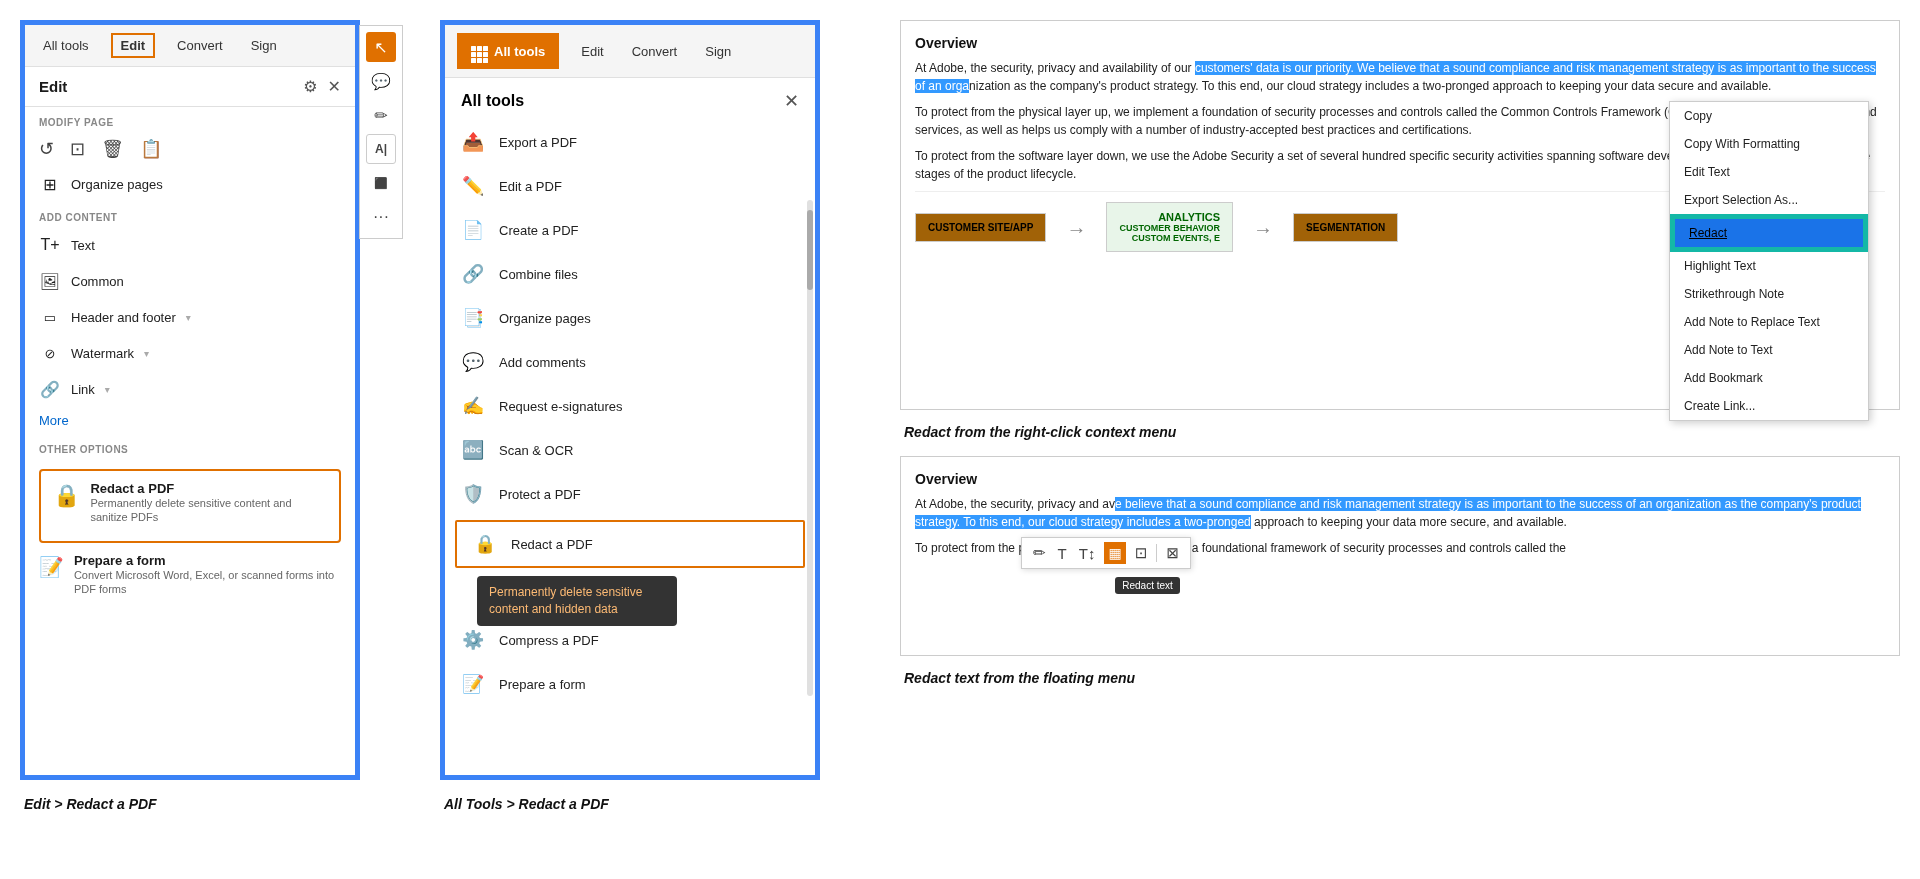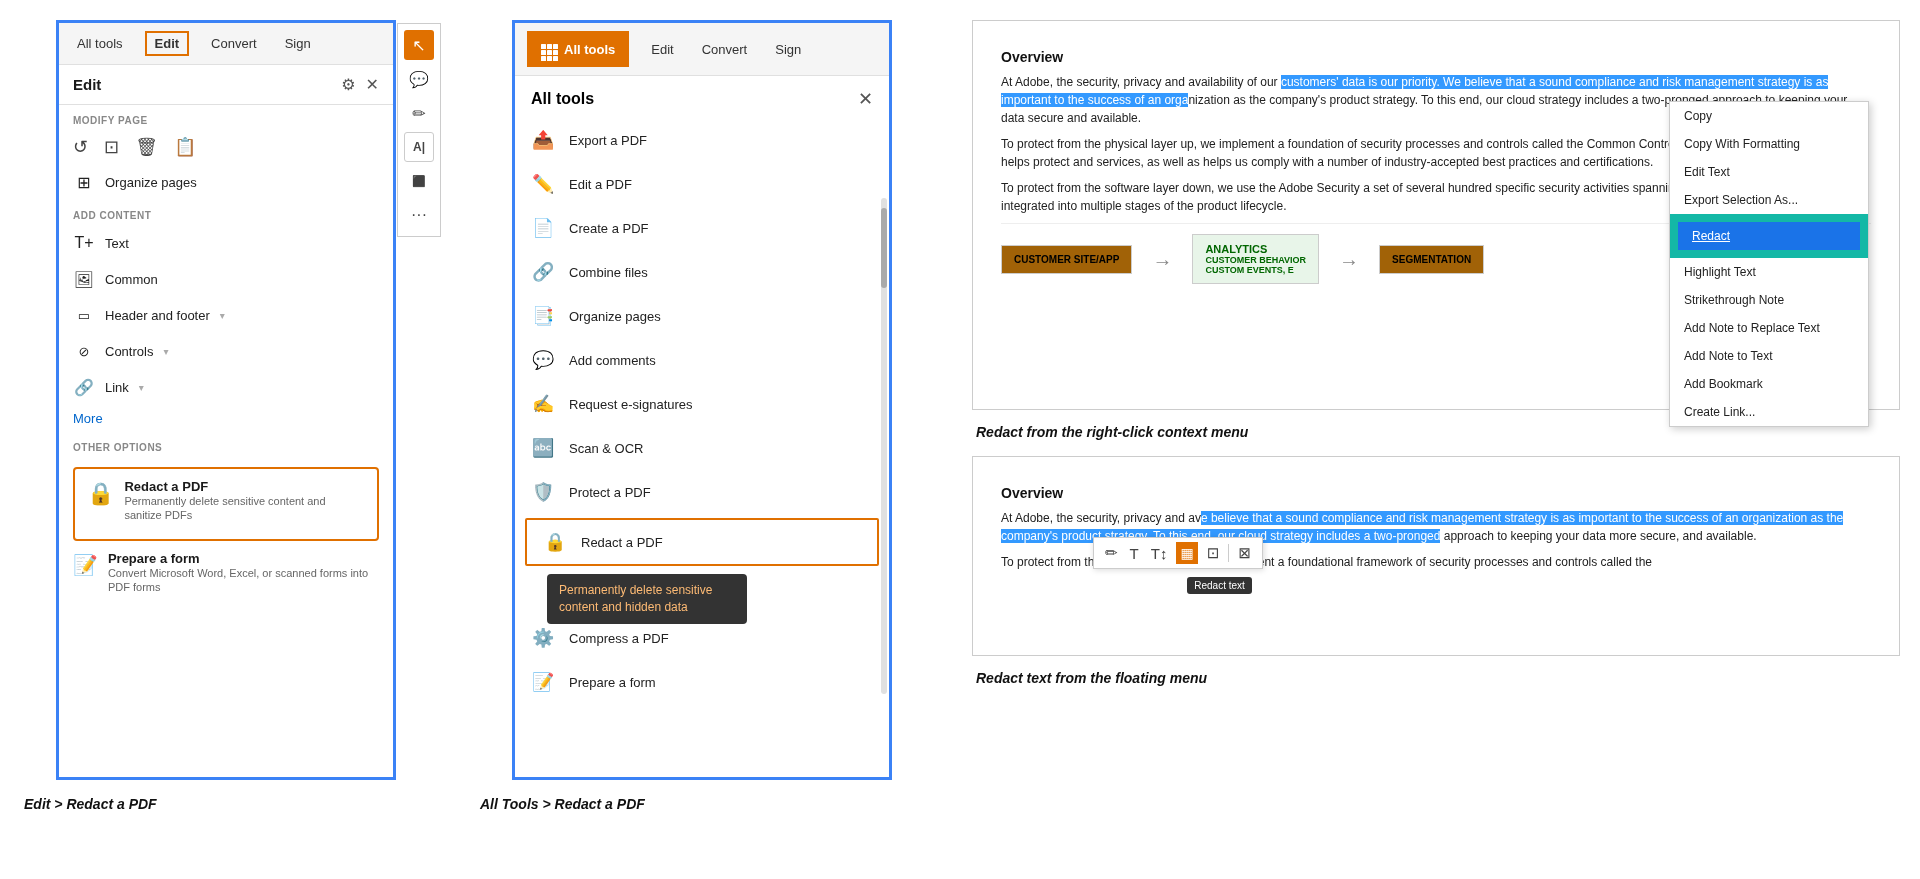--- a/index.html
+++ b/index.html
@@ -12,24 +12,23 @@
       flex-direction: column;
       padding: 20px;
     }
     .main-layout {
       display: flex;
       gap: 20px;
       flex: 1;
     }
     
     .panel {
-      border: 3px solid #3b82f6;
+      border: 5px solid #3b82f6;
       background: #fff;
       position: relative;
-      margin-left: 36px;
     }
     .left-panel {
       width: 340px;
       min-height: 760px;
     }
     .panel-top-nav {
       display: flex;
       align-items: center;
       padding: 8px 12px;
       border-bottom: 1px solid #e0e0e0;
@@ -279,21 +278,21 @@
     
     .right-side {
       flex: 1;
       display: flex;
       flex-direction: column;
       gap: 16px;
     }
     .doc-panel {
       border: 1px solid #ccc;
       background: #fff;
-      padding: 28px;
+      padding: 14px;
       position: relative;
     }
     .doc-title {
       font-size: 14px;
       font-weight: bold;
       margin-bottom: 8px;
       color: #111;
     }
     .doc-text {
       font-size: 12px;
@@ -316,22 +315,22 @@
       z-index: 20;
     }
     .context-menu-item {
       padding: 7px 14px;
       font-size: 12px;
       color: #222;
       cursor: pointer;
     }
     .context-menu-item.selected {
       background: #1a73e8;
-      color: #ffffff;
-      border: 8px solid #14b8a6;
+      color: #000000;
+      border: 5px solid #14b8a6;
       text-decoration: underline;
     }
     .doc-diagram {
       display: flex;
       align-items: center;
       gap: 20px;
       padding: 10px 0;
       border-top: 1px solid #eee;
       margin-top: 4px;
     }
@@ -344,21 +343,21 @@
     }
     .diagram-arrow {
       font-size: 20px;
       color: #888;
     }
     .analytics-box {
       background: #e8f5e9;
       border: 1px solid #ccc;
       padding: 8px 12px;
       font-size: 9px;
-      text-align: left;
+      text-align: right;
       font-weight: bold;
       color: #006600;
     }
     
     .floating-toolbar {
       display: flex;
       align-items: center;
       gap: 6px;
       background: white;
       border: 1px solid #ccc;
@@ -454,21 +453,21 @@
         <span class="tool-icon">🖼</span>
         <span>Common</span>
       </div>
       <div class="tool-row">
         <span class="tool-icon" style="font-size:13px;">▭</span>
         <span>Header and footer</span>
         <span style="font-size:10px; color:#aaa;">▾</span>
       </div>
       <div class="tool-row">
         <span class="tool-icon" style="font-size:13px;">⊘</span>
-        <span>Controls</span>
+        <span>Watermark</span>
         <span style="font-size:10px; color:#aaa;">▾</span>
       </div>
       <div class="tool-row">
         <span class="tool-icon">🔗</span>
         <span>Link</span>
         <span style="font-size:10px; color:#aaa;">▾</span>
       </div>
       <a class="more-link">More</a>
 
       <div class="section-label">OTHER OPTIONS</div>

